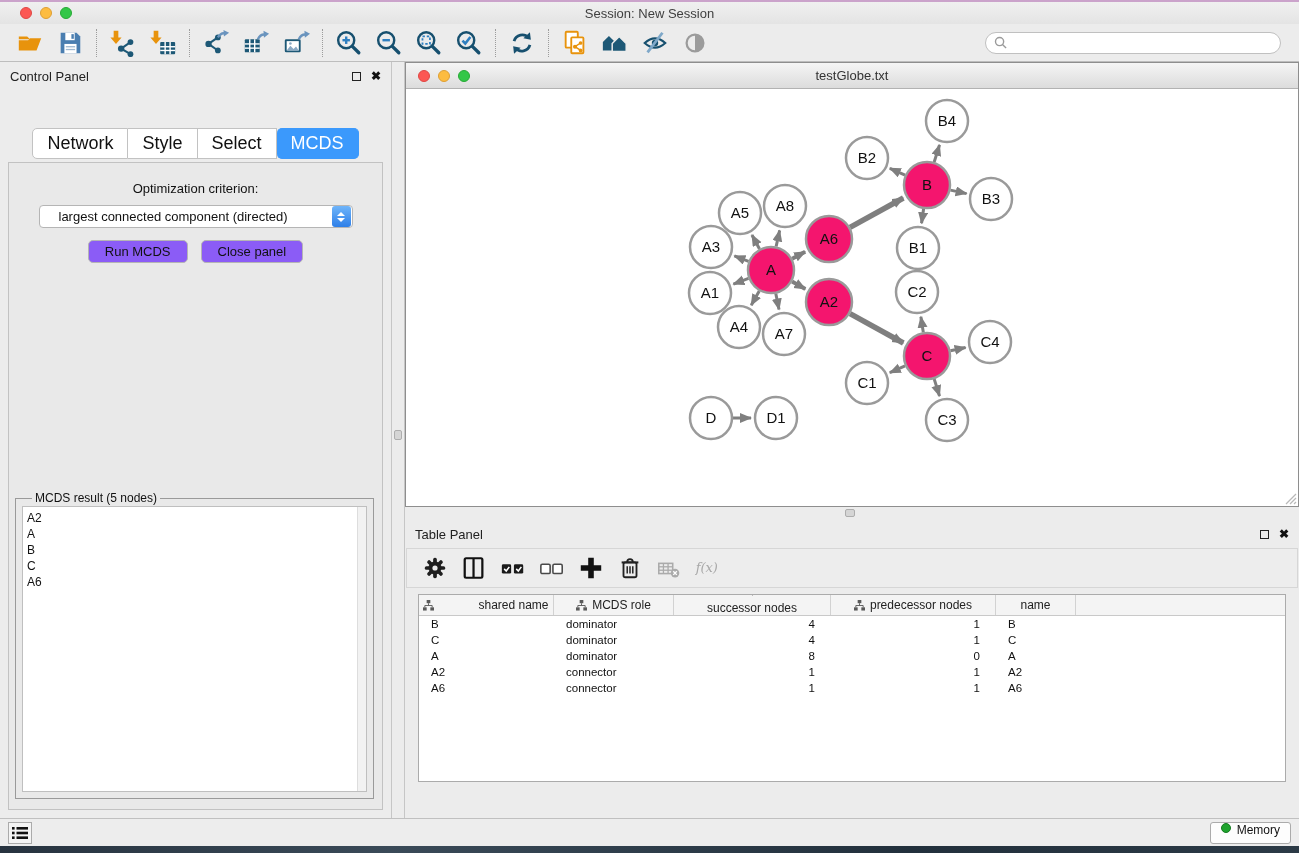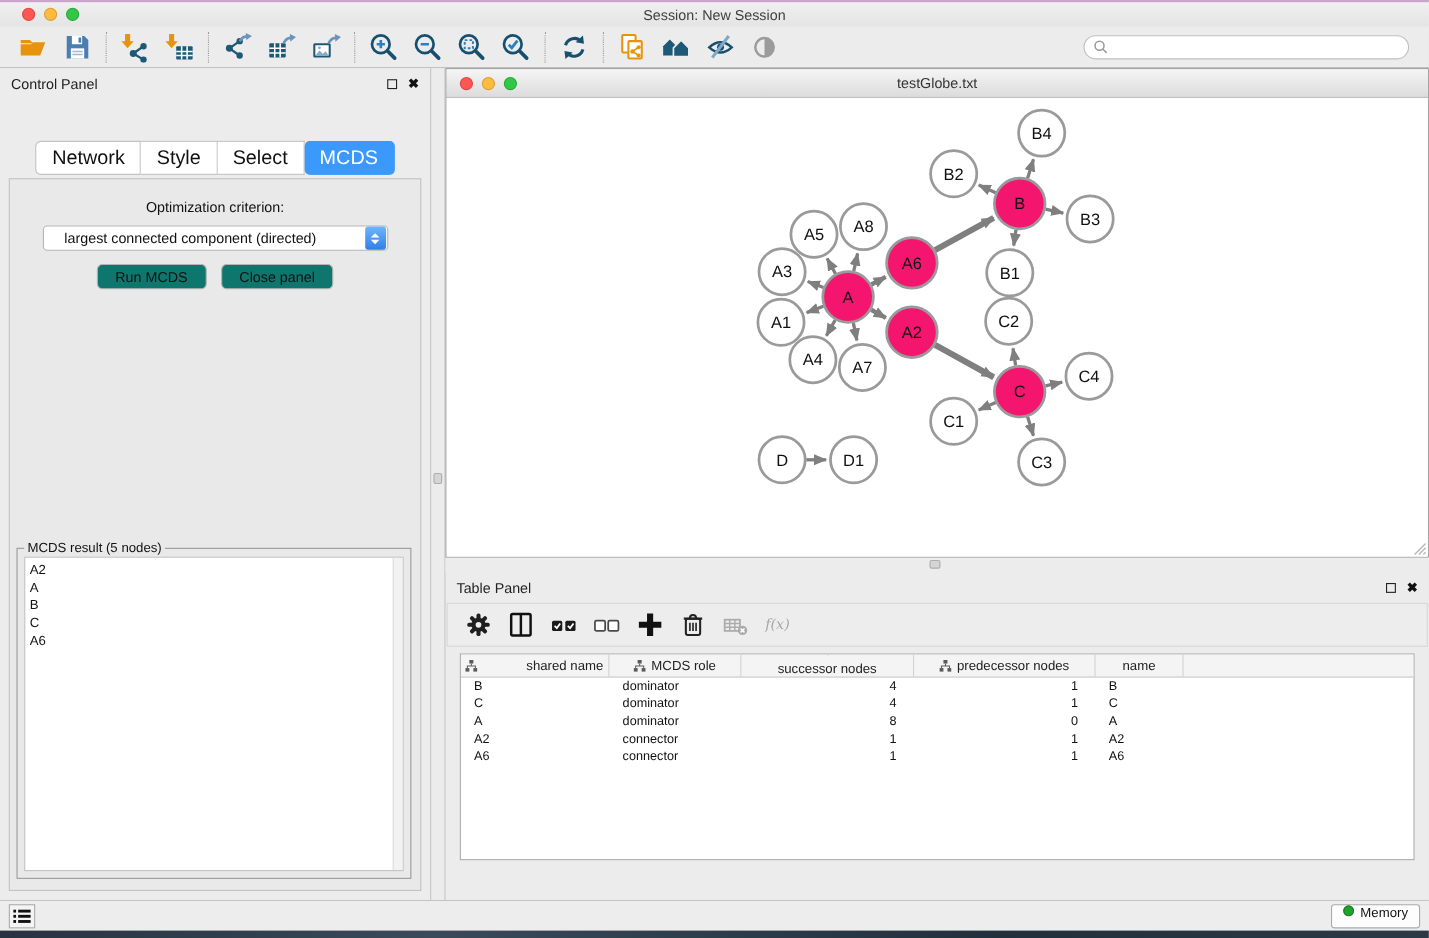--- a/index.html
+++ b/index.html
@@ -50,25 +50,25 @@
   .cp-body { flex:1; margin:3px 8px 8px 8px; border:1px solid #C2C2C2; background:#E9E9E9; position:relative; }
   .opt-label { text-align:center; font-size:13px; color:#111; margin-top:18px; }
   .dropdown { margin:9px auto 0 auto; width:314px; height:23px; background:#fff; border:1px solid #B5B5B5;
     border-radius:4px; display:flex; align-items:center; cursor:pointer; }
   .dropdown .dtext { flex:1; font-size:13px; color:#111; padding-left:19px; white-space:nowrap; }
   .stepper { width:19px; height:21px; border-radius:3px; background:linear-gradient(#6FB5FA,#2E7FE8);
     display:flex; flex-direction:column; align-items:center; justify-content:center; margin-right:1px; }
   .stepper .up { width:0;height:0;border-left:4px solid transparent;border-right:4px solid transparent;border-bottom:4px solid #fff; margin-bottom:2px; }
   .stepper .dn { width:0;height:0;border-left:4px solid transparent;border-right:4px solid transparent;border-top:4px solid #fff; }
   .btn-row { display:flex; justify-content:center; gap:13px; margin-top:12px; }
-  .mac-btn { background:#0f766e; border:1px solid #B5B5B5; border-radius:5px; font-size:13px; color:#111;
+  .mac-btn { background:#8b5cf6; border:1px solid #B5B5B5; border-radius:5px; font-size:13px; color:#111;
     padding:3px 16px; cursor:pointer; font-family:"Liberation Sans",sans-serif; }
 
   .result-group { position:absolute; left:6px; right:8px; top:335px; bottom:10px; border:1px solid #9A9A9A; }
-  .result-title { position:absolute; top:-8px; left:6px; background:#E9E9E9; font-size:12px; color:#111; padding:0 3px; }
+  .result-title { position:absolute; top:-8px; left:16px; background:#E9E9E9; font-size:12px; color:#111; padding:0 3px; }
   .result-list { position:absolute; inset:7px 6px 6px 6px; background:#fff; border:1px solid #BFBFBF; overflow:hidden; display:flex; }
   .result-items { flex:1; padding:3px 0 0 4px; }
   .result-items div { font-size:12px; color:#111; line-height:16px; cursor:default; }
   .result-scroll { width:9px; background:#F2F2F2; border-left:1px solid #DDD; }
 
   
   .net-window { height:445px; border:1px solid #8E8E8E; background:#fff; display:flex; flex-direction:column; position:relative; }
   .net-titlebar { height:26px; background:linear-gradient(#F5F5F5,#DCDCDC); border-bottom:1px solid #B2B2B2;
     display:flex; align-items:center; position:relative; }
   .net-titlebar .lights { margin-left:12px; }

